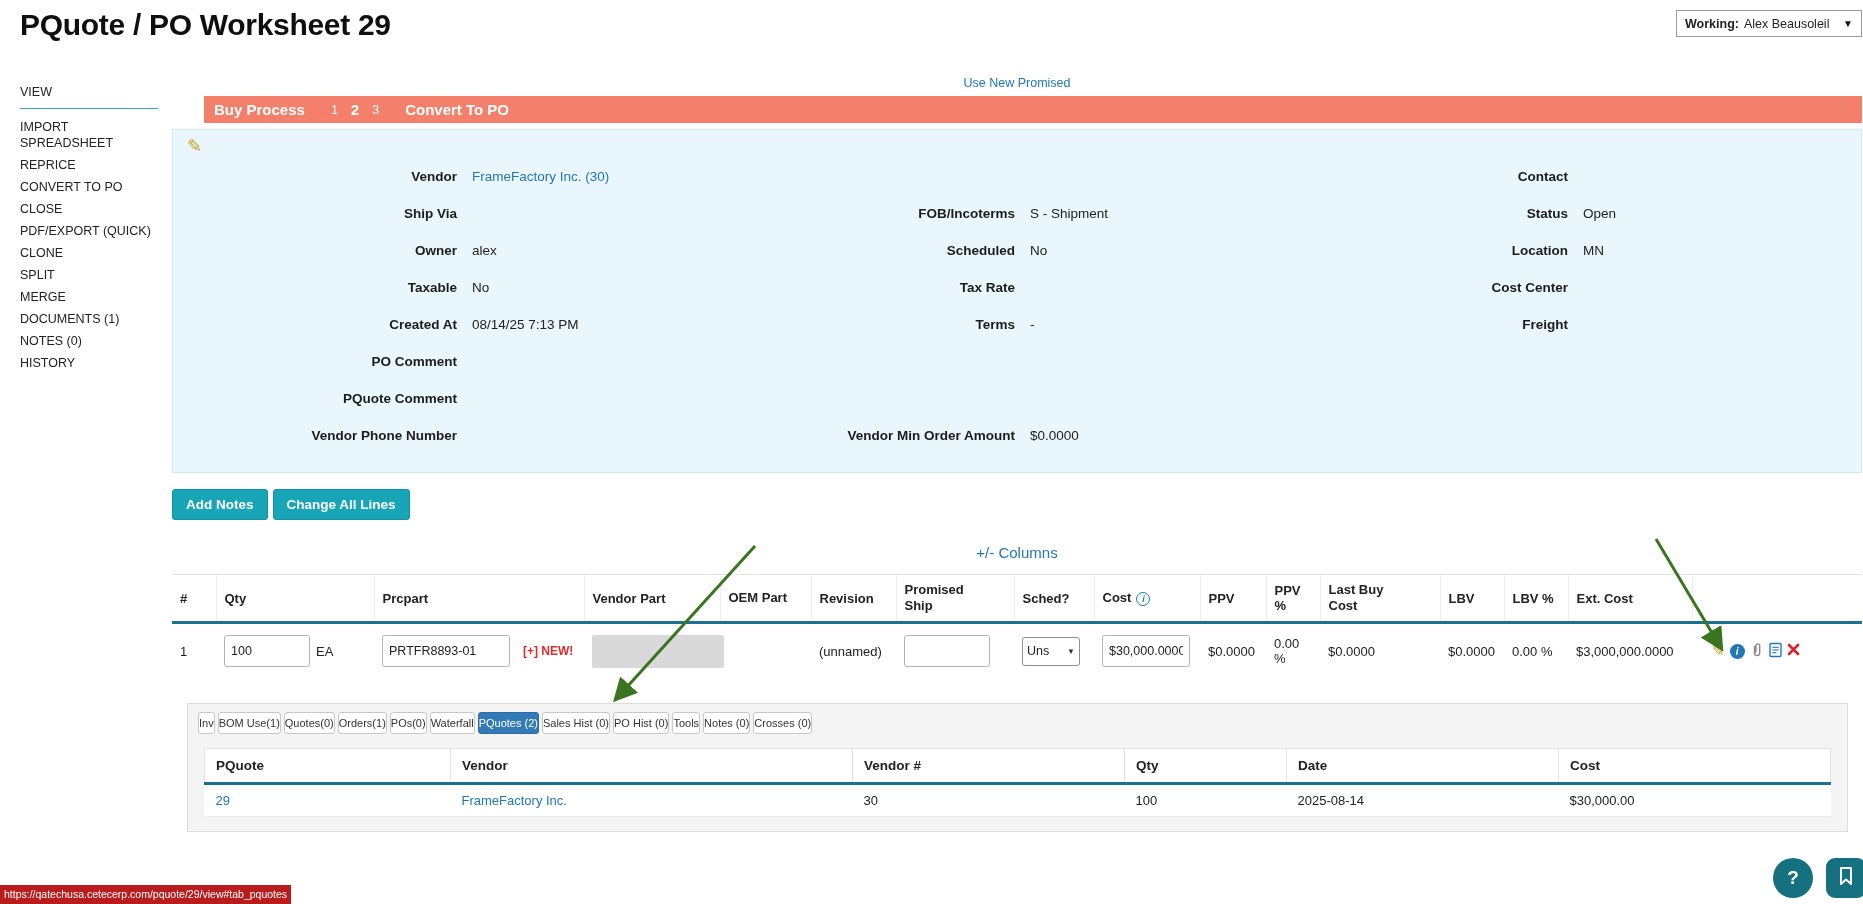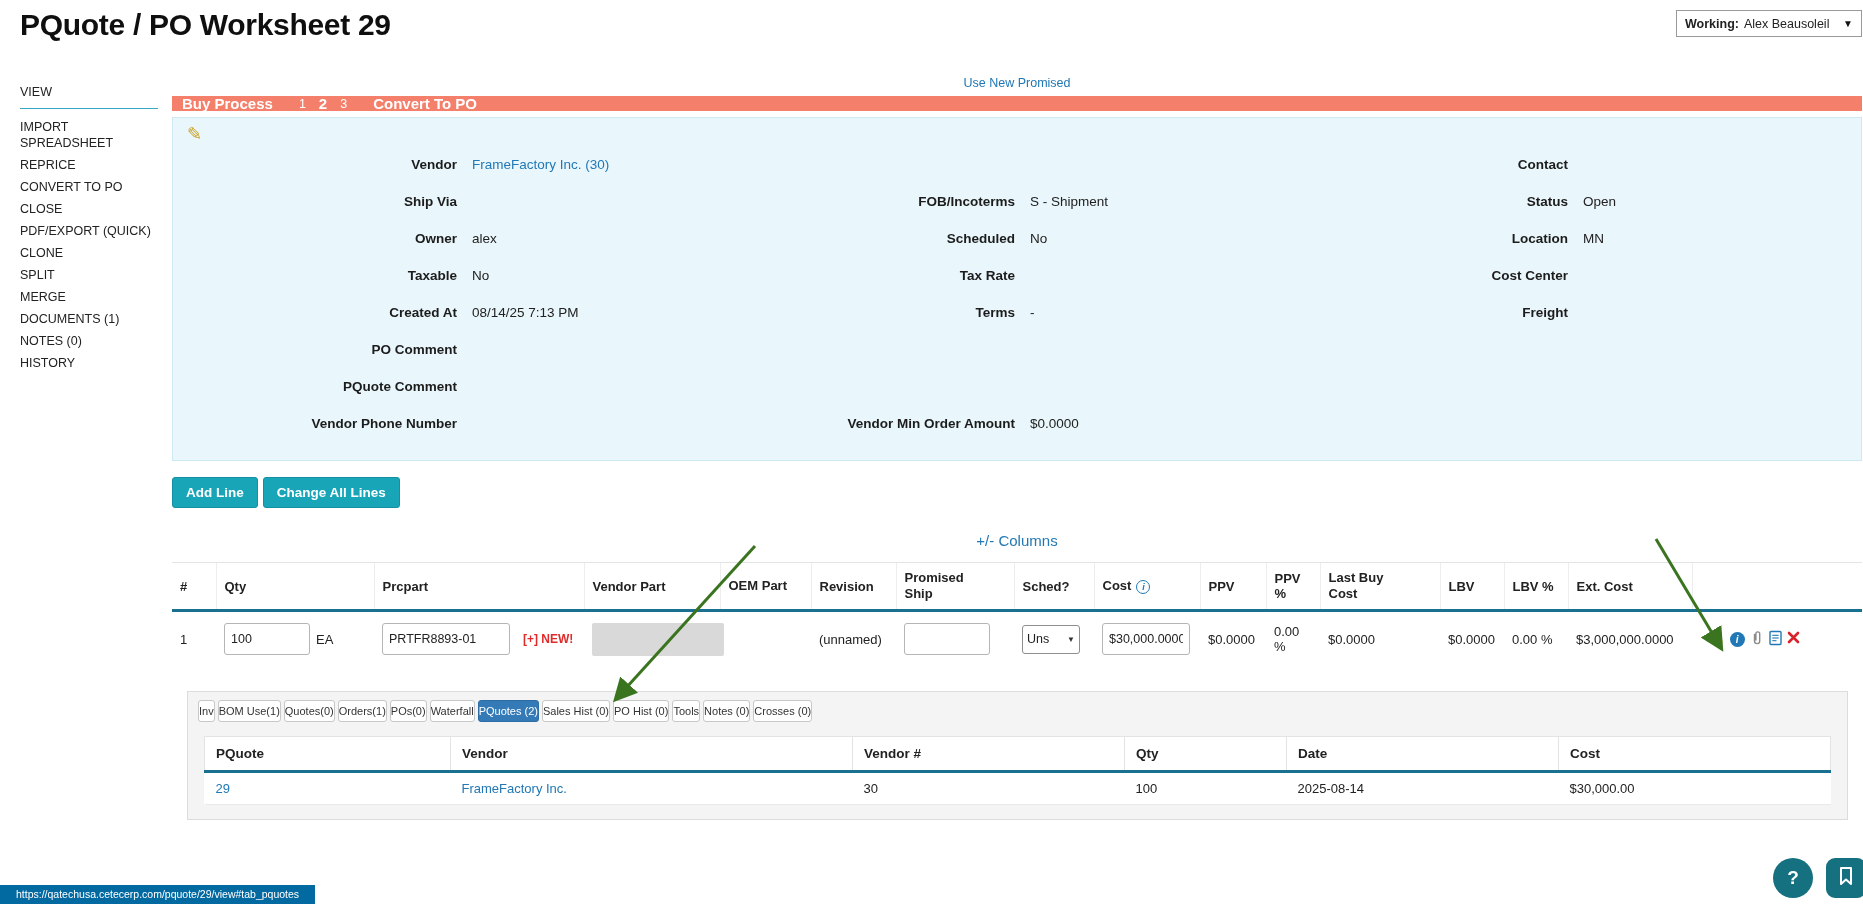--- a/index.html
+++ b/index.html
@@ -19,21 +19,21 @@
   .working-box .caret { margin-left:auto; font-size:10px; color:#111; }
 
   .sidebar { position:absolute; left:20px; top:84px; width:138px; font-size:12.5px; }
   .side-item { margin-bottom:6px; line-height:16px; cursor:pointer; color:#222; }
   .side-item.view-item { padding-bottom:8px; border-bottom:1px solid #35a8c6; margin-bottom:10px; }
 
   .main { position:absolute; left:172px; top:76px; width:1690px; }
 
   .new-version { text-align:center; font-size:12.5px; height:15px; }
 
-  .buybar { margin-top:5px; height:15px; background:#f4806b; color:#fff; display:flex; align-items:center; padding:0 10px; }
+  .buybar { margin-top:5px; height:27px; background:#f4806b; color:#fff; display:flex; align-items:center; padding:0 10px;margin-left:32px; }
   .buybar .bp-label { font-weight:bold; font-size:15px; }
   .buybar .steps { display:flex; gap:13px; margin-left:26px; font-size:12.5px; align-items:center; }
   .buybar .step { cursor:pointer; }
   .buybar .step.active { font-weight:bold; font-size:15px; }
   .buybar .convert { font-weight:bold; font-size:15px; margin-left:26px; cursor:pointer; }
 
   .panel { margin-top:6px; height:344px; background:#e9f6fb; border:1px solid #cfe9f2; position:relative; padding-top:28px; }
   .panel .edit-pencil { position:absolute; left:14px; top:5px; font-size:18px; color:#c9a227; cursor:pointer; }
   .panel table { width:100%; border-collapse:collapse; }
   .panel td { height:37px; font-size:13.5px; padding:0; }
@@ -83,22 +83,22 @@
   table.pq th { font-size:13.5px; font-weight:bold; text-align:left; padding:9px 11px; background:#fff;
     border:1px solid #e3e3e3; border-bottom:3px solid #1a7090; }
   table.pq td { font-size:13px; padding:8px 11px; background:#fff; border-bottom:1px solid #e9e9e9; }
 
   .fab { position:absolute; left:1773px; top:858px; display:flex; gap:13px; z-index:60; }
   .fab-btn { width:40px; height:40px; background:#15707f; color:#fff; display:flex; align-items:center;
     justify-content:center; cursor:pointer; }
   .fab-help { border-radius:50%; font-size:19px; font-weight:bold; }
   .fab-bookmark { border-radius:9px; }
 
-  .status-bar { position:absolute; left:0; bottom:0; background:#0369a1; color:#fff; font-size:10.5px;
-    padding:3px 16px 4px; max-width:340px; white-space:nowrap; overflow:hidden; z-index:70; }
+  .status-bar { position:absolute; left:0; bottom:0; background:#b91c1c; color:#fff; font-size:10.5px;
+    padding:3px 4px 4px; max-width:340px; white-space:nowrap; overflow:hidden; z-index:70; }
 
   .arrows { position:absolute; left:0; top:0; pointer-events:none; z-index:50; }
 </style>
 </head>
 <body>
 
 <div class="page-title">PQuote / PO Worksheet 29</div>
 
 <div class="working-box">
   <span class="lbl">Working:</span>
@@ -211,21 +211,21 @@
         <td class="lab">Vendor Min Order Amount</td>
         <td class="val">$0.0000</td>
         <td class="lab"></td>
             <td class="val"></td>
       </tr>
     </tbody>
       </table>
   </div>
 
   <div class="btn-row">
-    <button class="btn">Add Line</button>
+    <button class="btn">Add Notes</button>
     <button class="btn">Change All Lines</button>
   </div>
 
   <div class="columns-link">
     <a>+/- Columns</a>
   </div>
 
   <table class="lines">
     <colgroup>
       <col style="width:44px">

